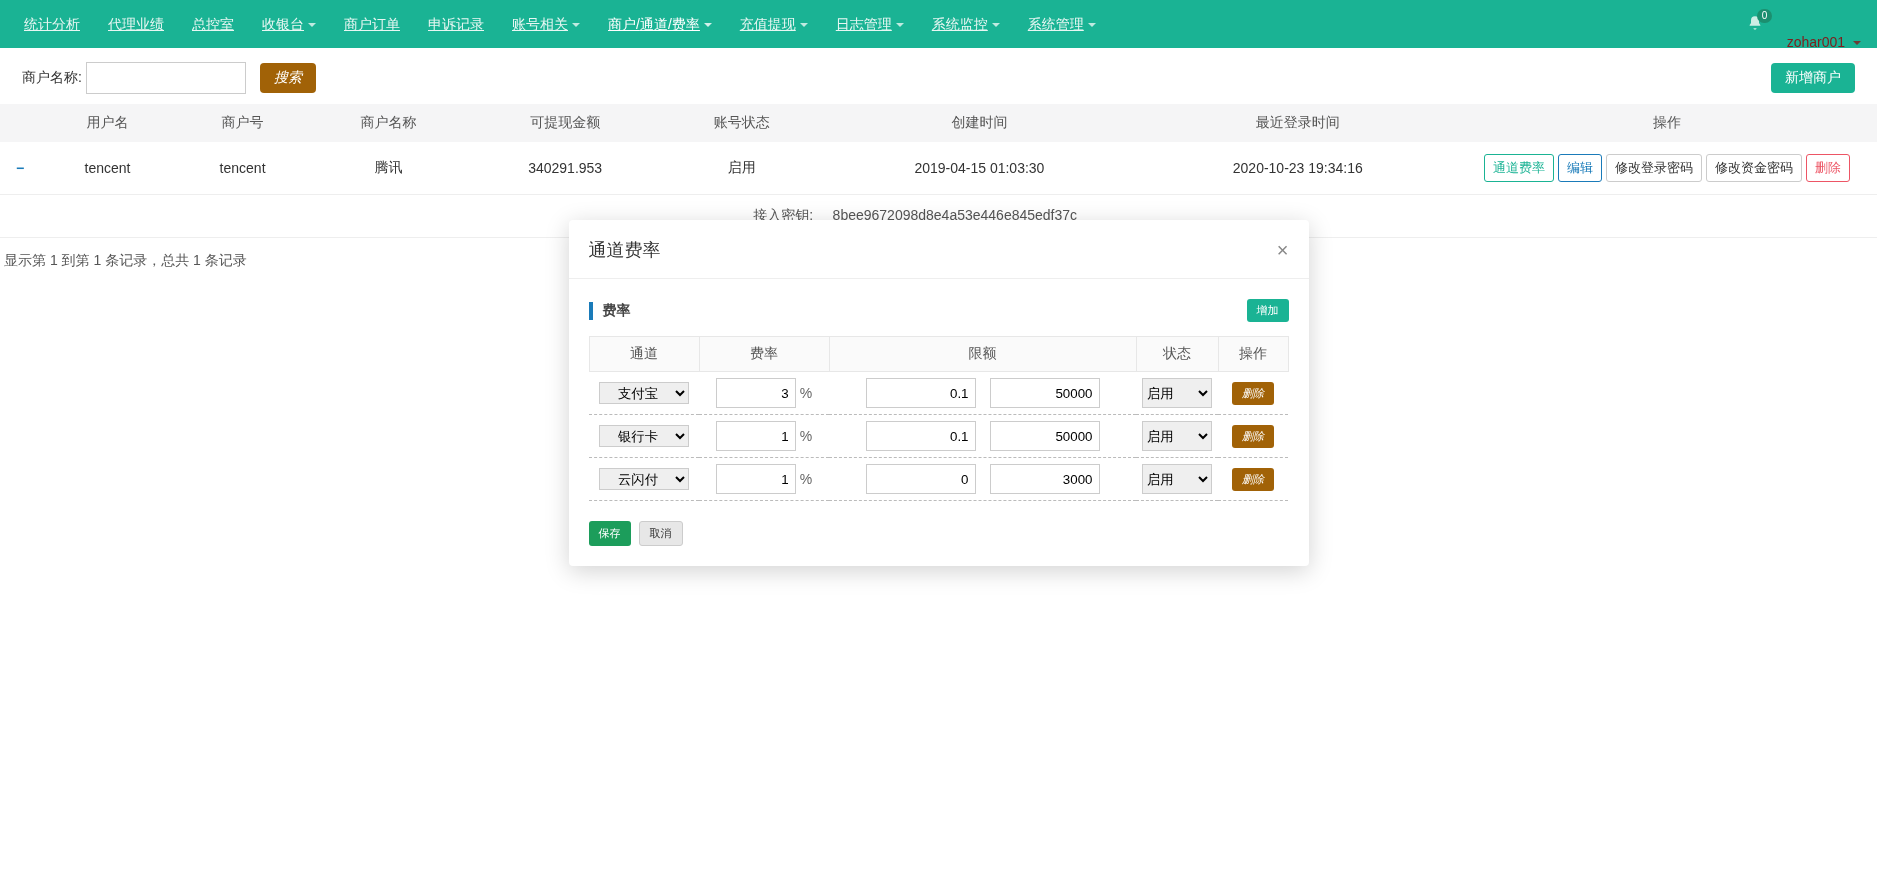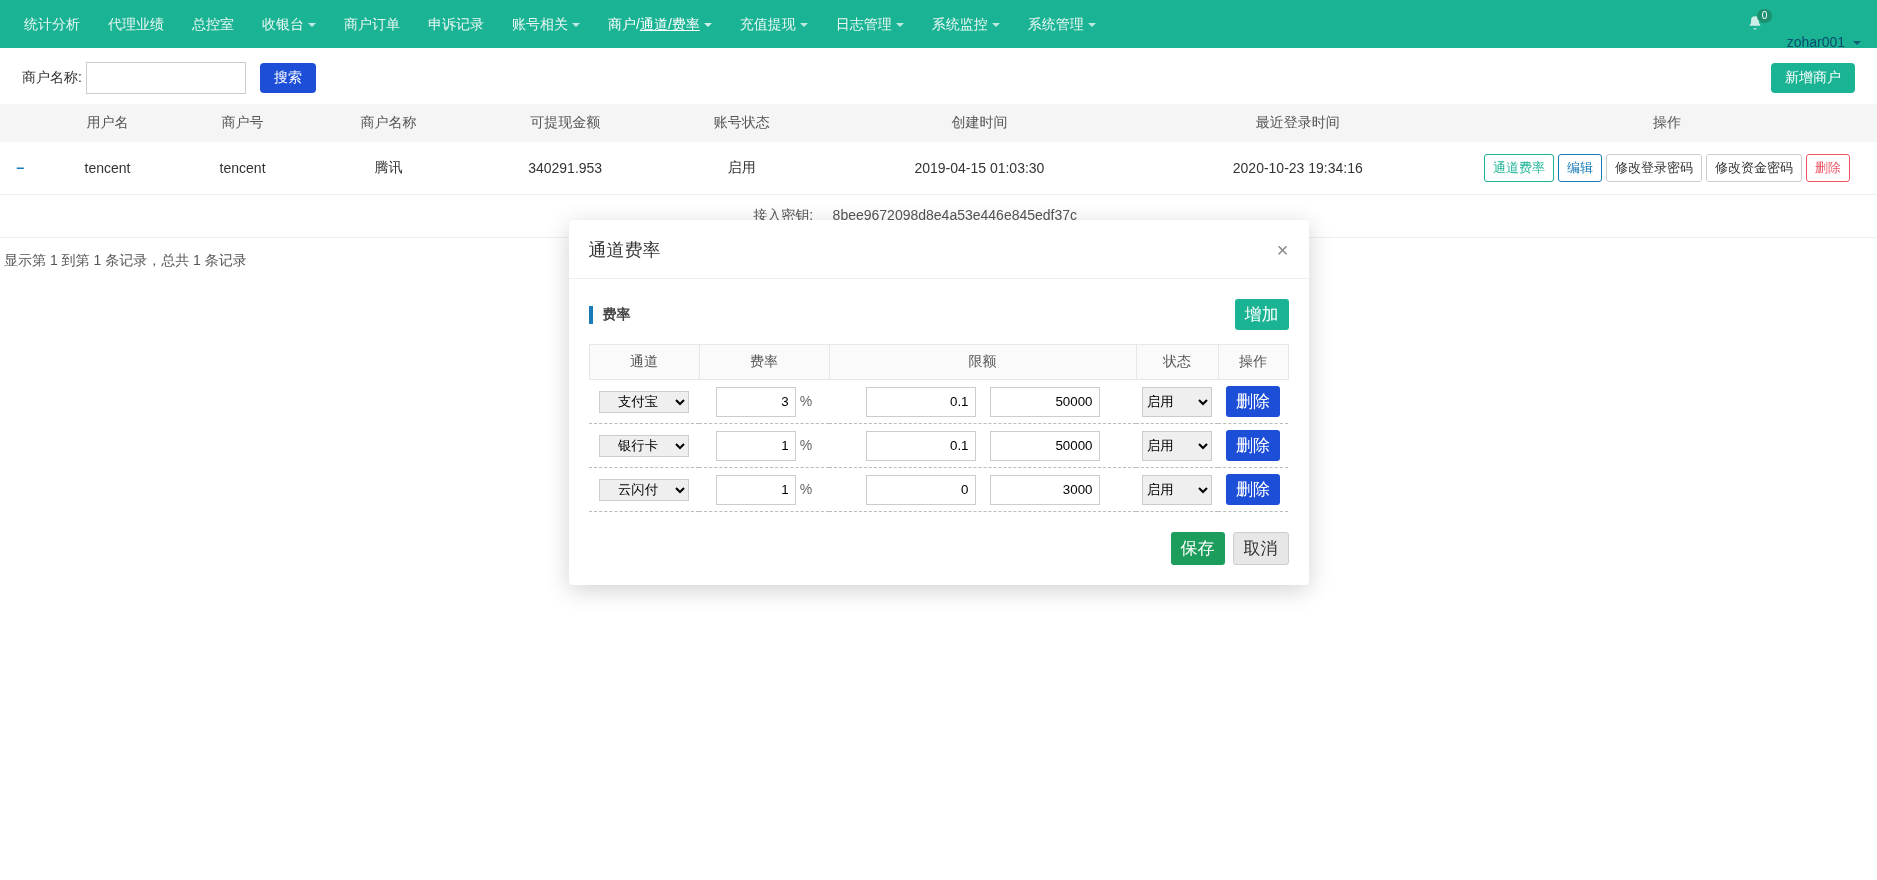--- a/index.html
+++ b/index.html
@@ -1,40 +1,40 @@
 <!DOCTYPE html>
 <html><head>
 <meta charset="utf-8">
 <style>
   * { box-sizing: border-box; margin:0; padding:0; }
   body { font-family: "Helvetica Neue", Helvetica, Arial, "Microsoft YaHei", sans-serif; font-size:14px; color:#333; background:#fff; }
 
   
   .navbar { background:#1ab394; color:#fff; display:flex; align-items:center; height:48px; padding:0 10px; }
   .nav-left { display:flex; flex:1; }
-  .nav-item { padding:0 14px; line-height:48px; color:#e8f7f3; cursor:pointer; font-size:14px; white-space:nowrap; position:relative; }
+  .nav-item { padding:0 14px; line-height:48px; color:#e8f7f3; cursor:pointer; font-size:14px; white-space:nowrap; position:relative;text-decoration:underline; }
   .nav-item.active { color:#fff; font-weight:500; }
   .nav-item.active .underline { text-decoration:underline; }
   .caret { display:inline-block; margin-left:4px; width:0; height:0; border-left:4px solid transparent; border-right:4px solid transparent; border-top:4px solid currentColor; vertical-align:middle; opacity:.8;}
   .nav-right { display:flex; align-items:center; }
   .bell { position:relative; margin-right:18px; }
   .bell svg { width:16px; height:16px; fill:#cdeee5; }
   .badge0 { position:absolute; top:-6px; left:10px; background:#1c8f6f; color:#fff; font-size:10px; padding:0 5px; border-radius:8px; line-height:14px; }
-  .user-menu { color:#0c4a6e; cursor:pointer; padding:0 6px;margin-top:36px; }
+  .user-menu { color:#7f1d1d; cursor:pointer; padding:0 6px;margin-top:36px; }
 
   
   .toolbar { display:flex; align-items:center; padding:14px 22px 10px; }
   .toolbar label { margin-right:4px; color:#333; }
   .toolbar input[type=text]{ height:32px; width:160px; border:1px solid #ccc; padding:0 6px; }
   .btn { display:inline-block; border:none; border-radius:4px; padding:6px 14px; font-size:14px; cursor:pointer; }
-  .btn-danger { background:#1d4ed8; color:#fff; }
+  .btn-danger { background:#a16207; color:#fff;font-style:italic; }
   .btn-info { background:#1ab394; color:#fff; }
   .btn-success { background:#1c9d5b; color:#fff; }
   .btn-default { background:#e7e7e7; color:#333; border:1px solid #ccc; }
-  .btn-sm { padding:4px 10px; font-size:17px; border-radius:3px; }
+  .btn-sm { padding:4px 10px; font-size:11px; border-radius:3px; }
   .toolbar .spacer { flex:1; }
 
   
   table.main { width:100%; border-collapse:collapse; }
   table.main thead th { background:#f5f5f6; font-weight:normal; color:#555; padding:10px 8px; text-align:center; white-space:nowrap;}
   table.main tbody td { padding:12px 8px; text-align:center; border-bottom:1px solid #eee; white-space:nowrap;}
   .expand-toggle { color:#1a7bb9; font-weight:bold; cursor:pointer; }
   .action-group { display:flex; justify-content:center; gap:4px; flex-wrap:nowrap;}
   .minibtn { border:1px solid #ccc; background:#fff; color:#333; padding:4px 8px; border-radius:3px; font-size:13px; cursor:pointer; }
   .minibtn.blue { border-color:#1ab394; color:#1ab394; }
@@ -53,21 +53,21 @@
   .section-head .bar { width:4px; height:18px; background:#1a7bb9; margin-right:10px; }
   .section-head .title { font-weight:600; color:#444; flex:1; }
   table.rate { width:100%; border-collapse:collapse; }
   table.rate thead th { background:#fafafa; border:1px solid #e7e7e7; padding:8px 6px; font-weight:normal; color:#555; text-align:center;}
   table.rate tbody td { border-bottom:1px dashed #bbb; padding:6px 6px; text-align:center; vertical-align:middle;}
   table.rate select.channel { width:90px; height:22px; border:1px solid #ccc; text-align-last:center;}
   .rate-input { width:80px; height:30px; border:1px solid #ccc; text-align:right; padding-right:6px;}
   .limit-input { width:110px; height:30px; border:1px solid #ccc; text-align:right; padding-right:6px;}
   .pct { margin-left:4px; color:#666; }
   select.status { width:70px; height:30px; border:1px solid #ccc;}
-  .modal-footer { padding:0 20px 20px; display:flex; justify-content:flex-end; gap:8px; }
+  .modal-footer { padding:0 20px 20px; display:flex; justify-content:flex-start; gap:8px; }
   .limit-pair { display:flex; justify-content:center; gap:14px;}
 </style>
 </head>
 <body>
 
 <div class="navbar">
   <div class="nav-left" id="nav-left">
       <span class="nav-item">统计分析</span>
       <span class="nav-item">代理业绩</span>
       <span class="nav-item">总控室</span>

